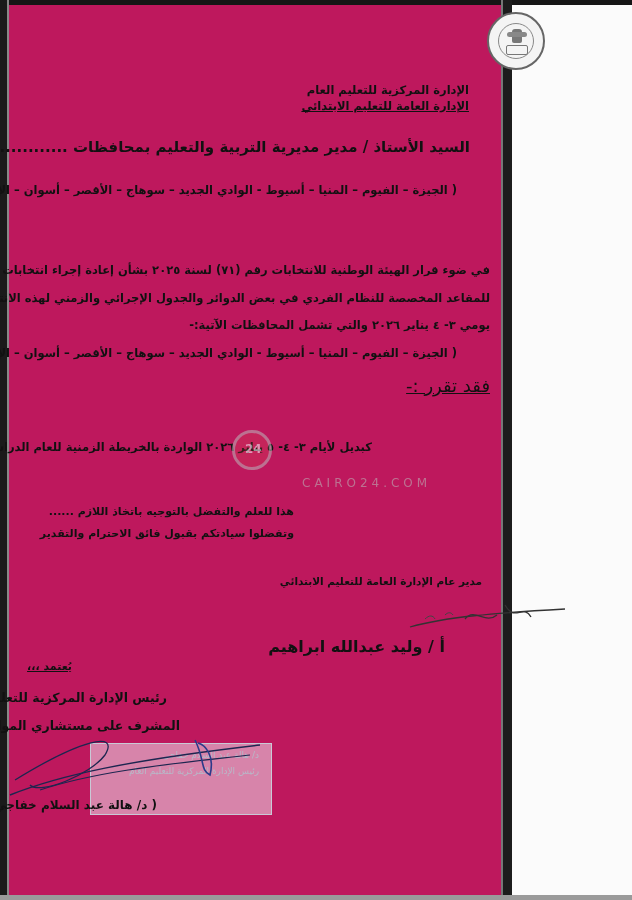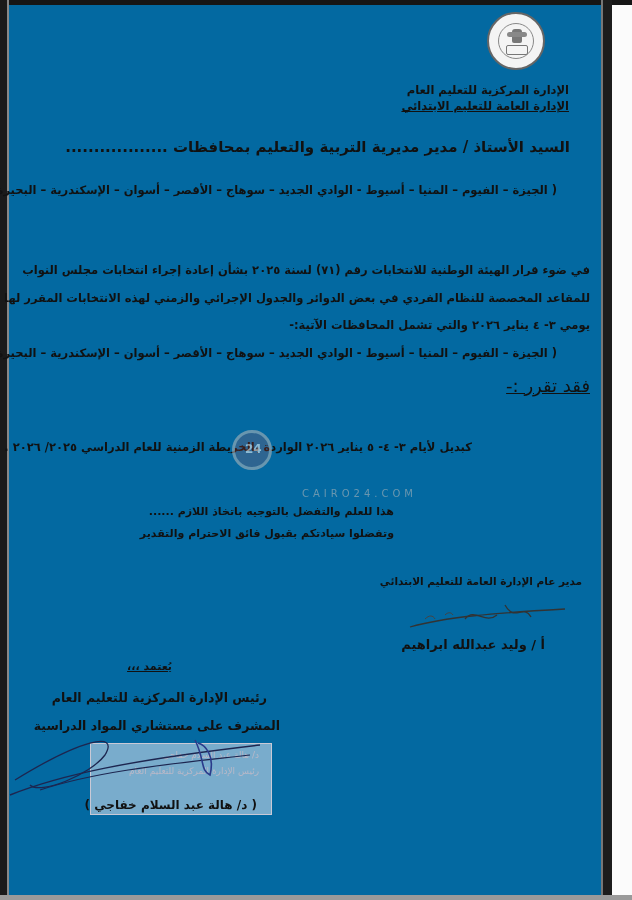--- a/index.html
+++ b/index.html
@@ -4,22 +4,22 @@
 <style>
   html, body { margin: 0; padding: 0; }
   body {
     width: 632px; height: 900px; overflow: hidden;
     background: #fbfbfb;
     font-family: "DejaVu Sans", sans-serif;
     color: #111;
     position: relative;
   }
   .page {
-    position: absolute; left: 0; top: 0; width: 612px; height: 900px;
-    background: #0369a1;
+    position: absolute; left: 0; top: 0; width: 512px; height: 900px;
+    background: #be185d;
   }
   .frame-top { position: absolute; left: 0; top: 0; width: 632px; height: 5px; background: #161616; }
   .frame-left { position: absolute; left: 0; top: 0; width: 7px; height: 900px; background: #1a1a1a; }
   .frame-left-inner { position: absolute; left: 7px; top: 0; width: 2px; height: 900px; background: #888; }
   .frame-right { position: absolute; right: 0; top: 0; width: 9px; height: 900px; background: #1c1c1c; }
   .frame-right-inner { position: absolute; right: 9px; top: 0; width: 2px; height: 900px; background: #777; }
   .frame-bottom { position: absolute; left: 0; bottom: 0; width: 632px; height: 5px; background: #9a9a9a; }
 
   .abs { position: absolute; direction: rtl; white-space: nowrap; }
 
@@ -60,21 +60,21 @@
   .govs2 { right: 55px; top: 346px; font-size: 11.5px; font-weight: bold; }
 
   .decided { right: 22px; top: 375px; font-size: 18px; font-weight: normal; text-decoration: underline; }
   .d1 { right: 22px; top: 405px; font-size: 11.5px; font-weight: bold; }
   .d2 { right: 140px; top: 440px; font-size: 11.5px; font-weight: bold; }
 
   .closing1 { right: 218px; top: 505px; font-size: 11px; font-weight: bold; }
   .closing2 { right: 218px; top: 527px; font-size: 11px; font-weight: bold; }
 
   .sig1-title { right: 30px; top: 575px; font-size: 10.5px; font-weight: bold; }
-  .sig1-name { right: 67px; top: 637px; font-size: 13px; font-weight: bold; }
+  .sig1-name { right: 67px; top: 637px; font-size: 16px; font-weight: bold; }
   .sig1-scribble { position: absolute; left: 405px; top: 595px; width: 170px; height: 40px; }
 
   .approve { right: 440px; top: 660px; font-size: 11px; font-weight: bold; text-decoration: underline; }
   .sig2-title1 { right: 345px; top: 690px; font-size: 12.5px; font-weight: bold; }
   .sig2-title2 { right: 332px; top: 718px; font-size: 12.5px; font-weight: bold; }
 
   .stamp {
     position: absolute; left: 90px; top: 743px; width: 180px; height: 70px;
     border: 1px solid #c9c9d6; background: rgba(240,240,248,0.5);
   }
@@ -87,21 +87,21 @@
     position: absolute; left: 232px; top: 420px; width: 200px; height: 70px;
     opacity: 0.55;
   }
   .wm-clock {
     position: absolute; left: 0; top: 10px; width: 40px; height: 40px;
     border-radius: 50%; border: 3px solid #bbb; box-sizing: border-box;
     background: rgba(230,90,80,0.35);
   }
   .wm-clock-num { position: absolute; left: 10px; top: 9px; font-size: 12px; color: #fff; font-weight: bold; }
   .wm-text { position: absolute; left: 42px; top: 2px; font-size: 40px; font-weight: bold; color: #bbb; direction: rtl; }
-  .wm-sub { position: absolute; left: 70px; top: 68px; font-size: 10px; letter-spacing: 4px; color: #bbb; }
+  .wm-sub { position: absolute; left: 70px; top: 56px; font-size: 12px; letter-spacing: 4px; color: #bbb; }
 </style>
 </head>
 <body>
 
 <div class="page">
   <div class="frame-top"></div>
   <div class="frame-left"></div>
   <div class="frame-left-inner"></div>
   <div class="frame-right"></div>
   <div class="frame-right-inner"></div>

